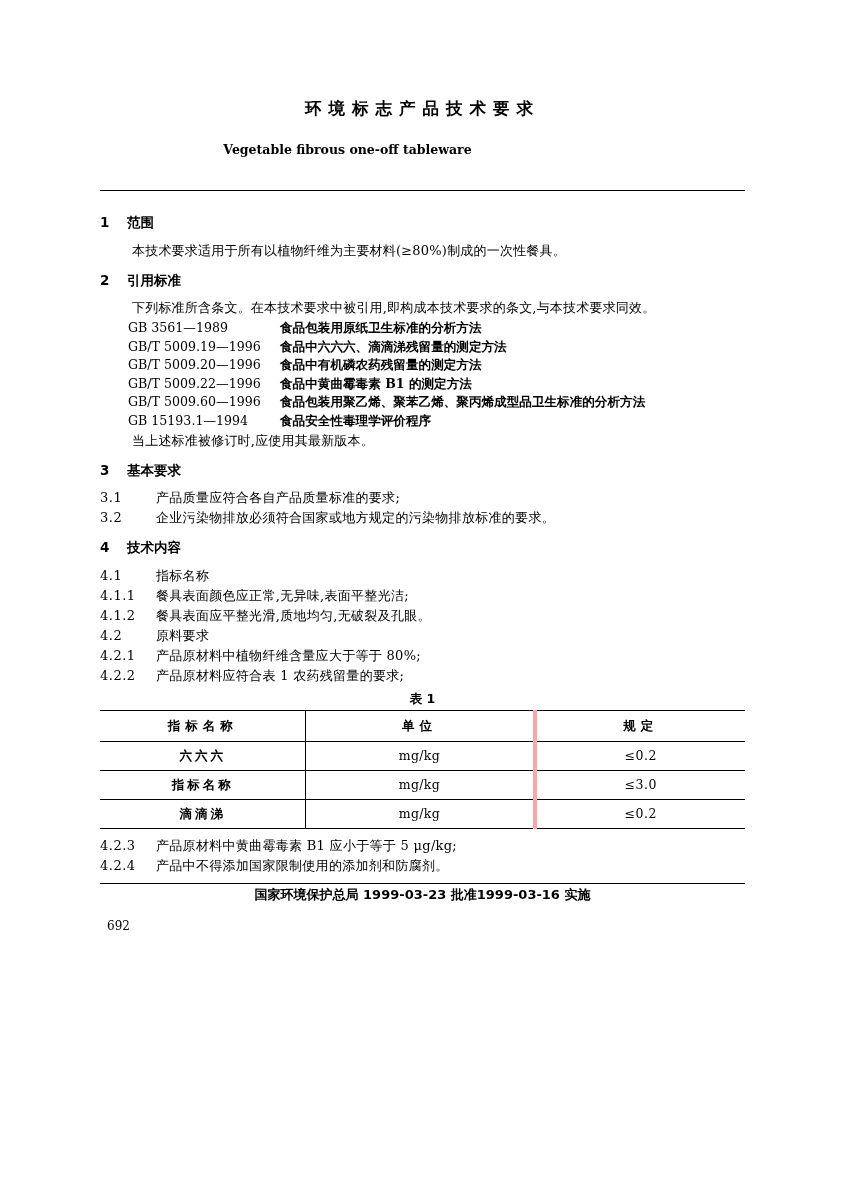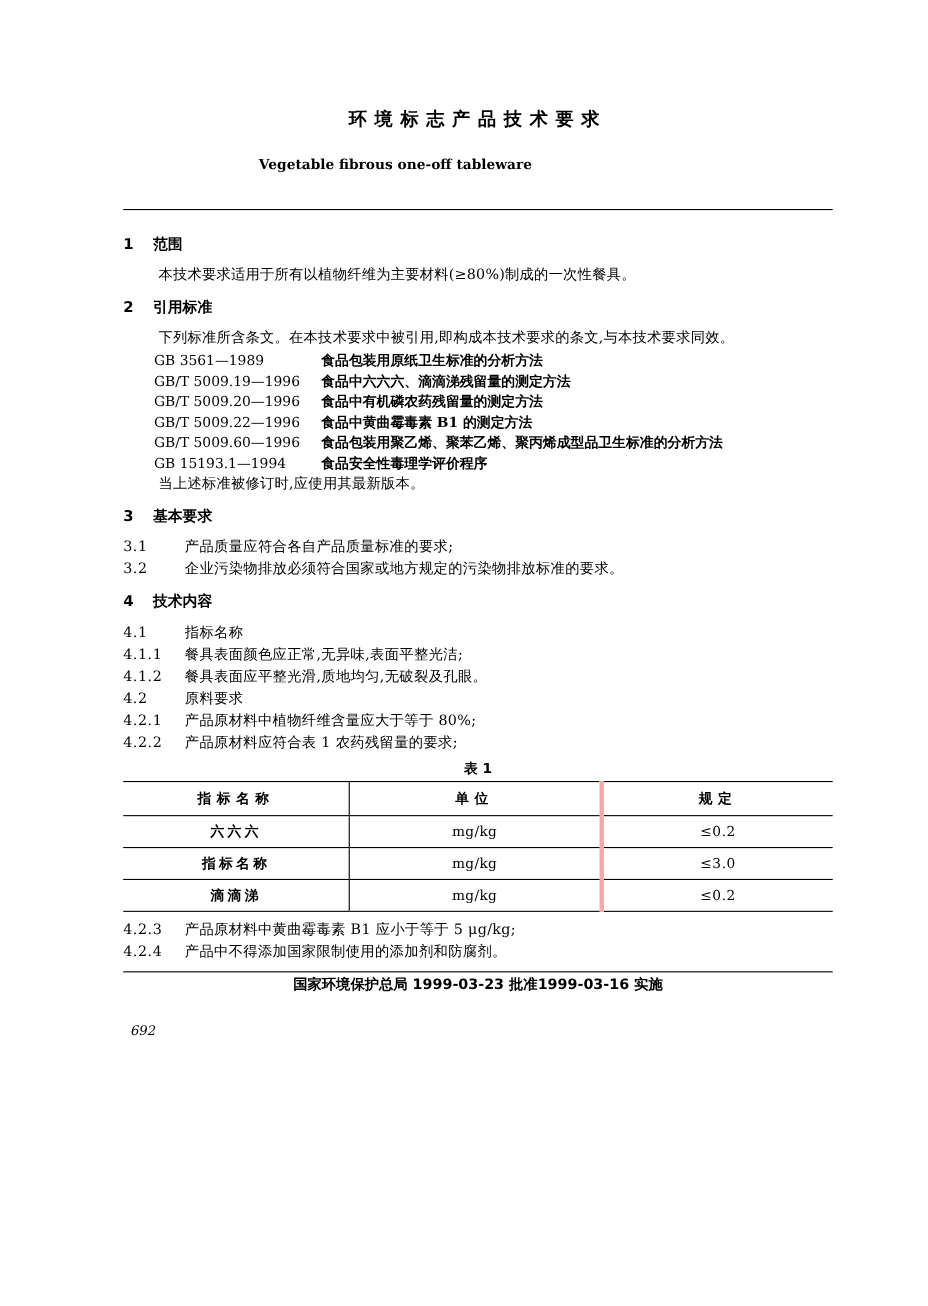--- a/index.html
+++ b/index.html
@@ -15,21 +15,21 @@
   .page {
     position: relative;
     width: 844px;
     height: 1187px;
     background: #ffffff;
     overflow: hidden;
     box-sizing: border-box;
   }
   .sheet {
     position: absolute;
-    left: 112px;
+    left: 100px;
     top: 0;
     width: 645px;
     height: 1187px;
   }
 
   
   .masthead {
     padding-top: 98px;
     text-align: center;
   }
@@ -191,25 +191,24 @@
   .footer {
     display: flex;
     justify-content: center;
     align-items: baseline;
     margin-top: 2px;
     font-size: 13px;
     font-weight: bold;
     font-family: "DejaVu Sans", "Liberation Sans", sans-serif;
   }
   .page-num {
-    margin-top: 26px;
+    margin-top: 15px;
     font-size: 12px;
     padding-left: 7px;
     font-family: "DejaVu Serif", "Liberation Serif", serif;
-    font-style: italic;
   }
 </style>
 </head>
 <body>
 
 <div class="page">
   <div class="sheet">
 
     <div class="masthead">
       <div class="doc-series">环境标志产品技术要求</div>

